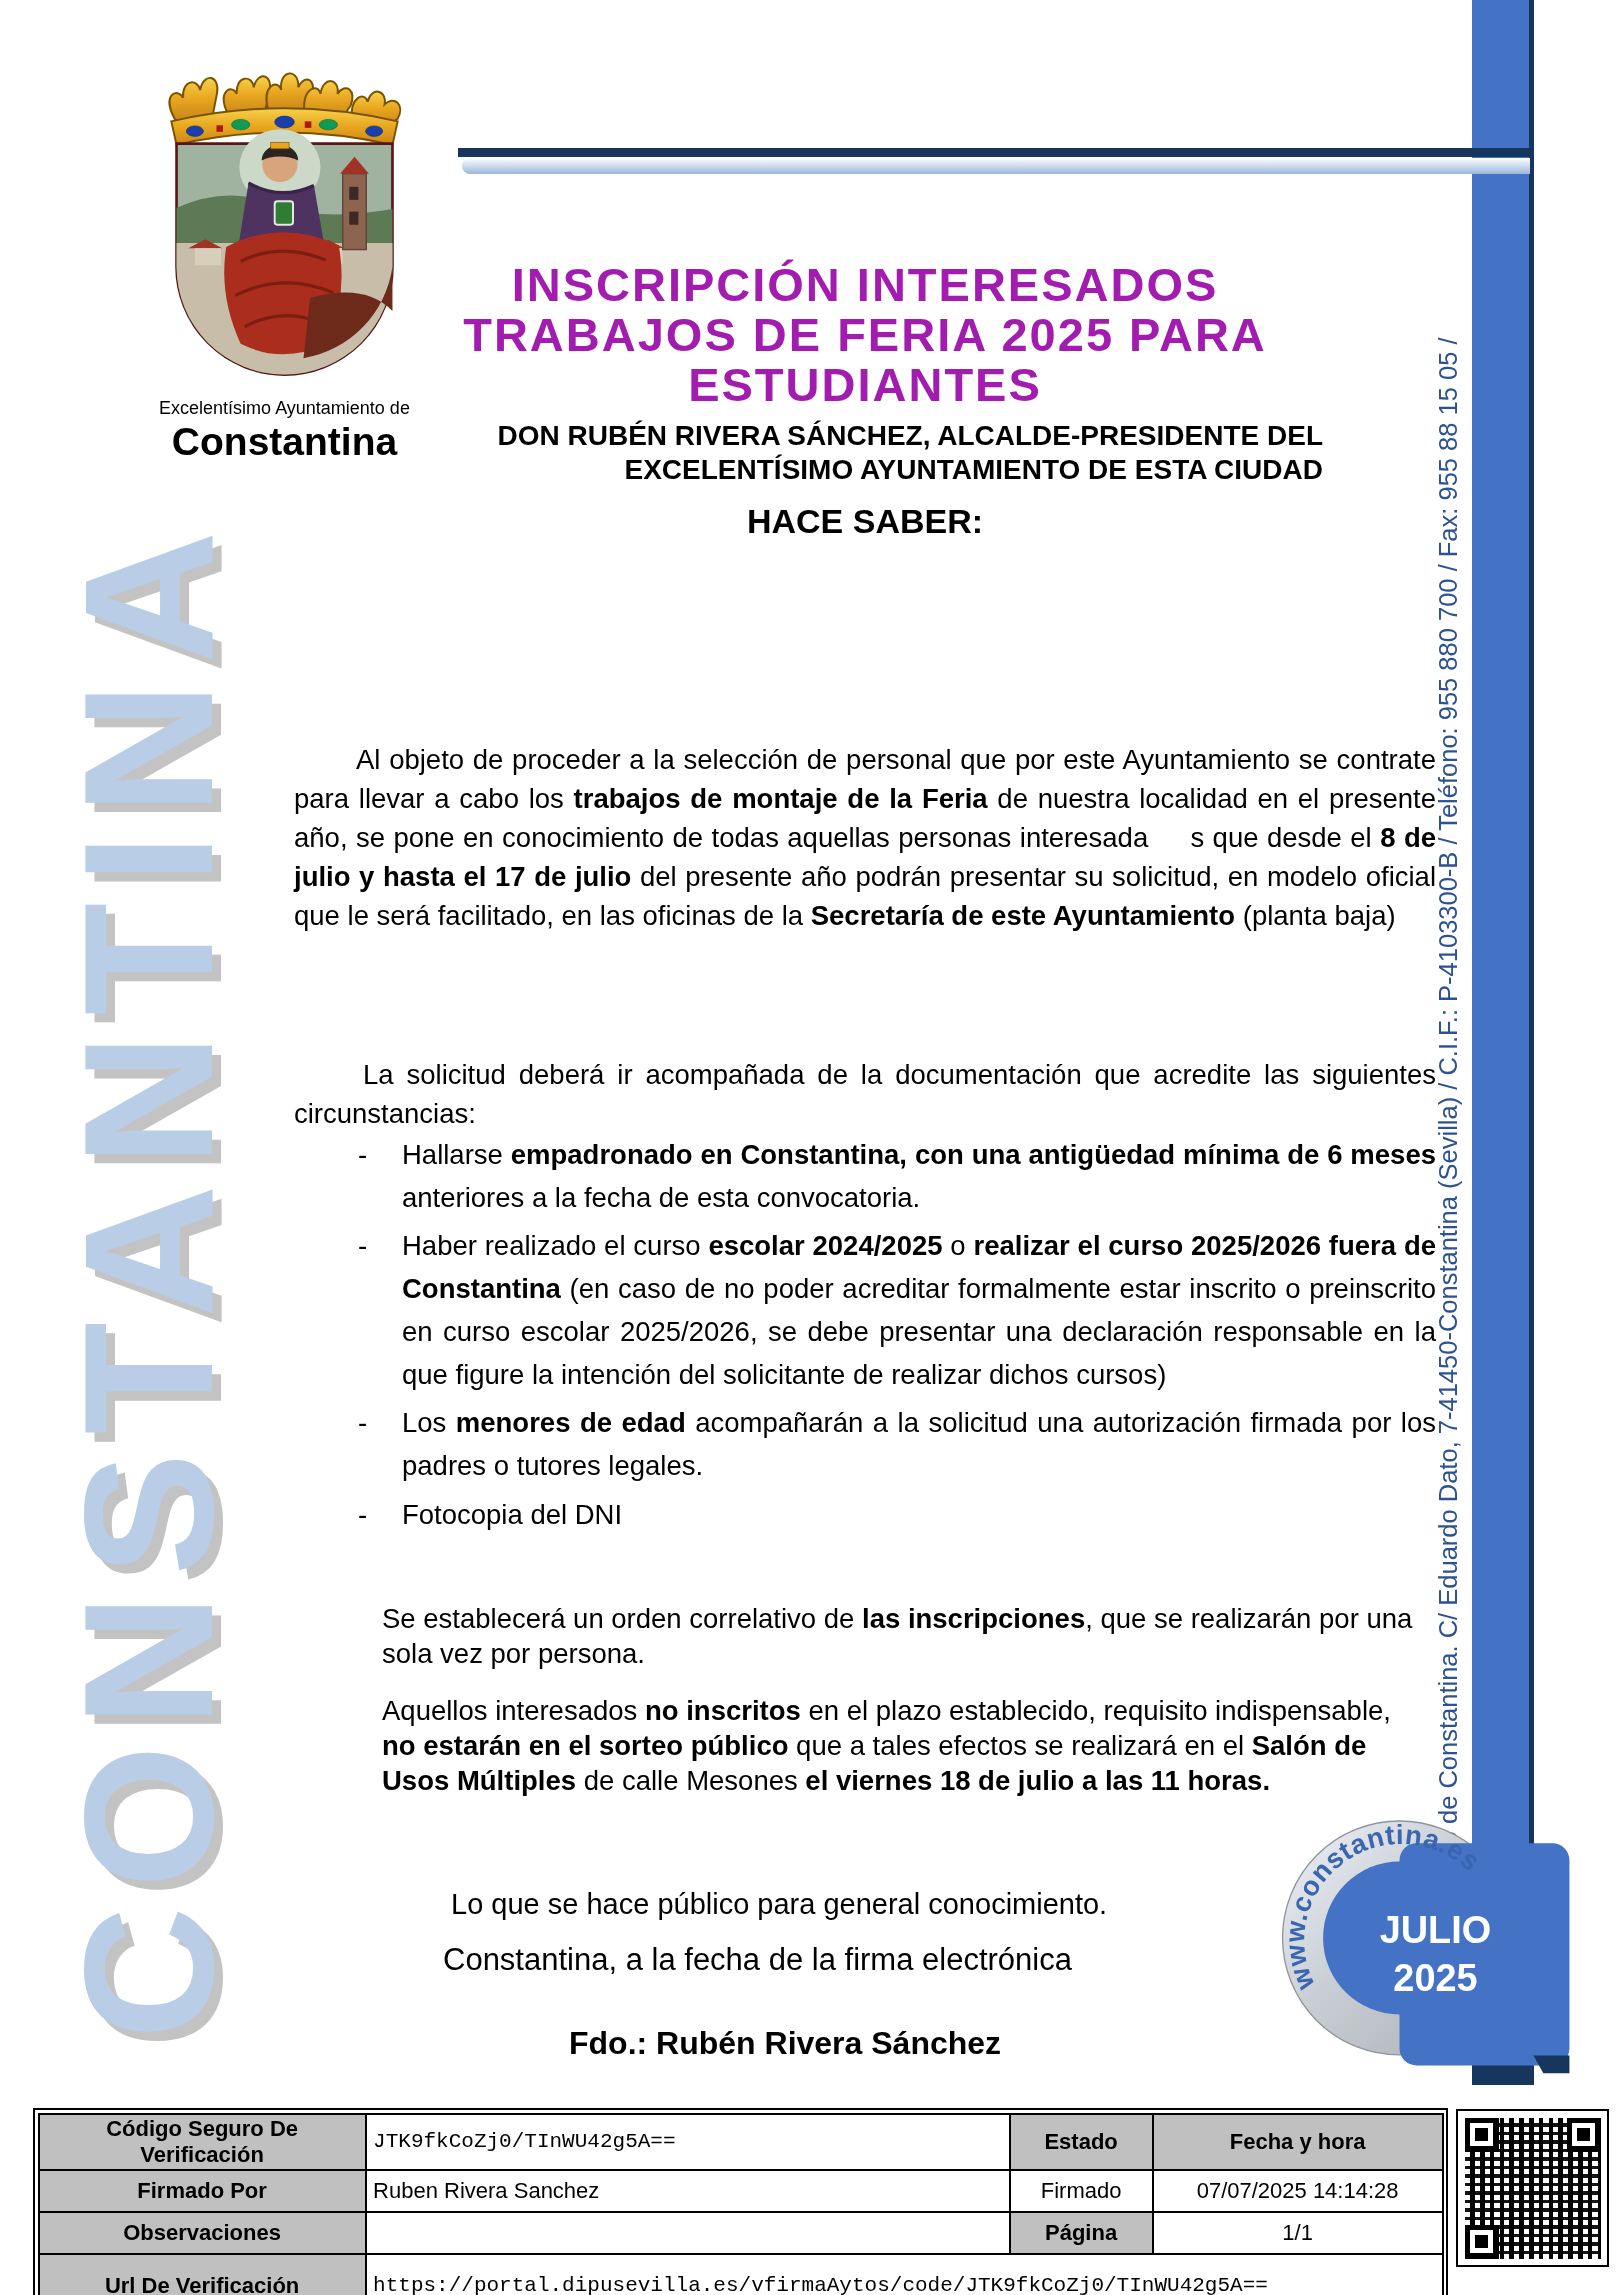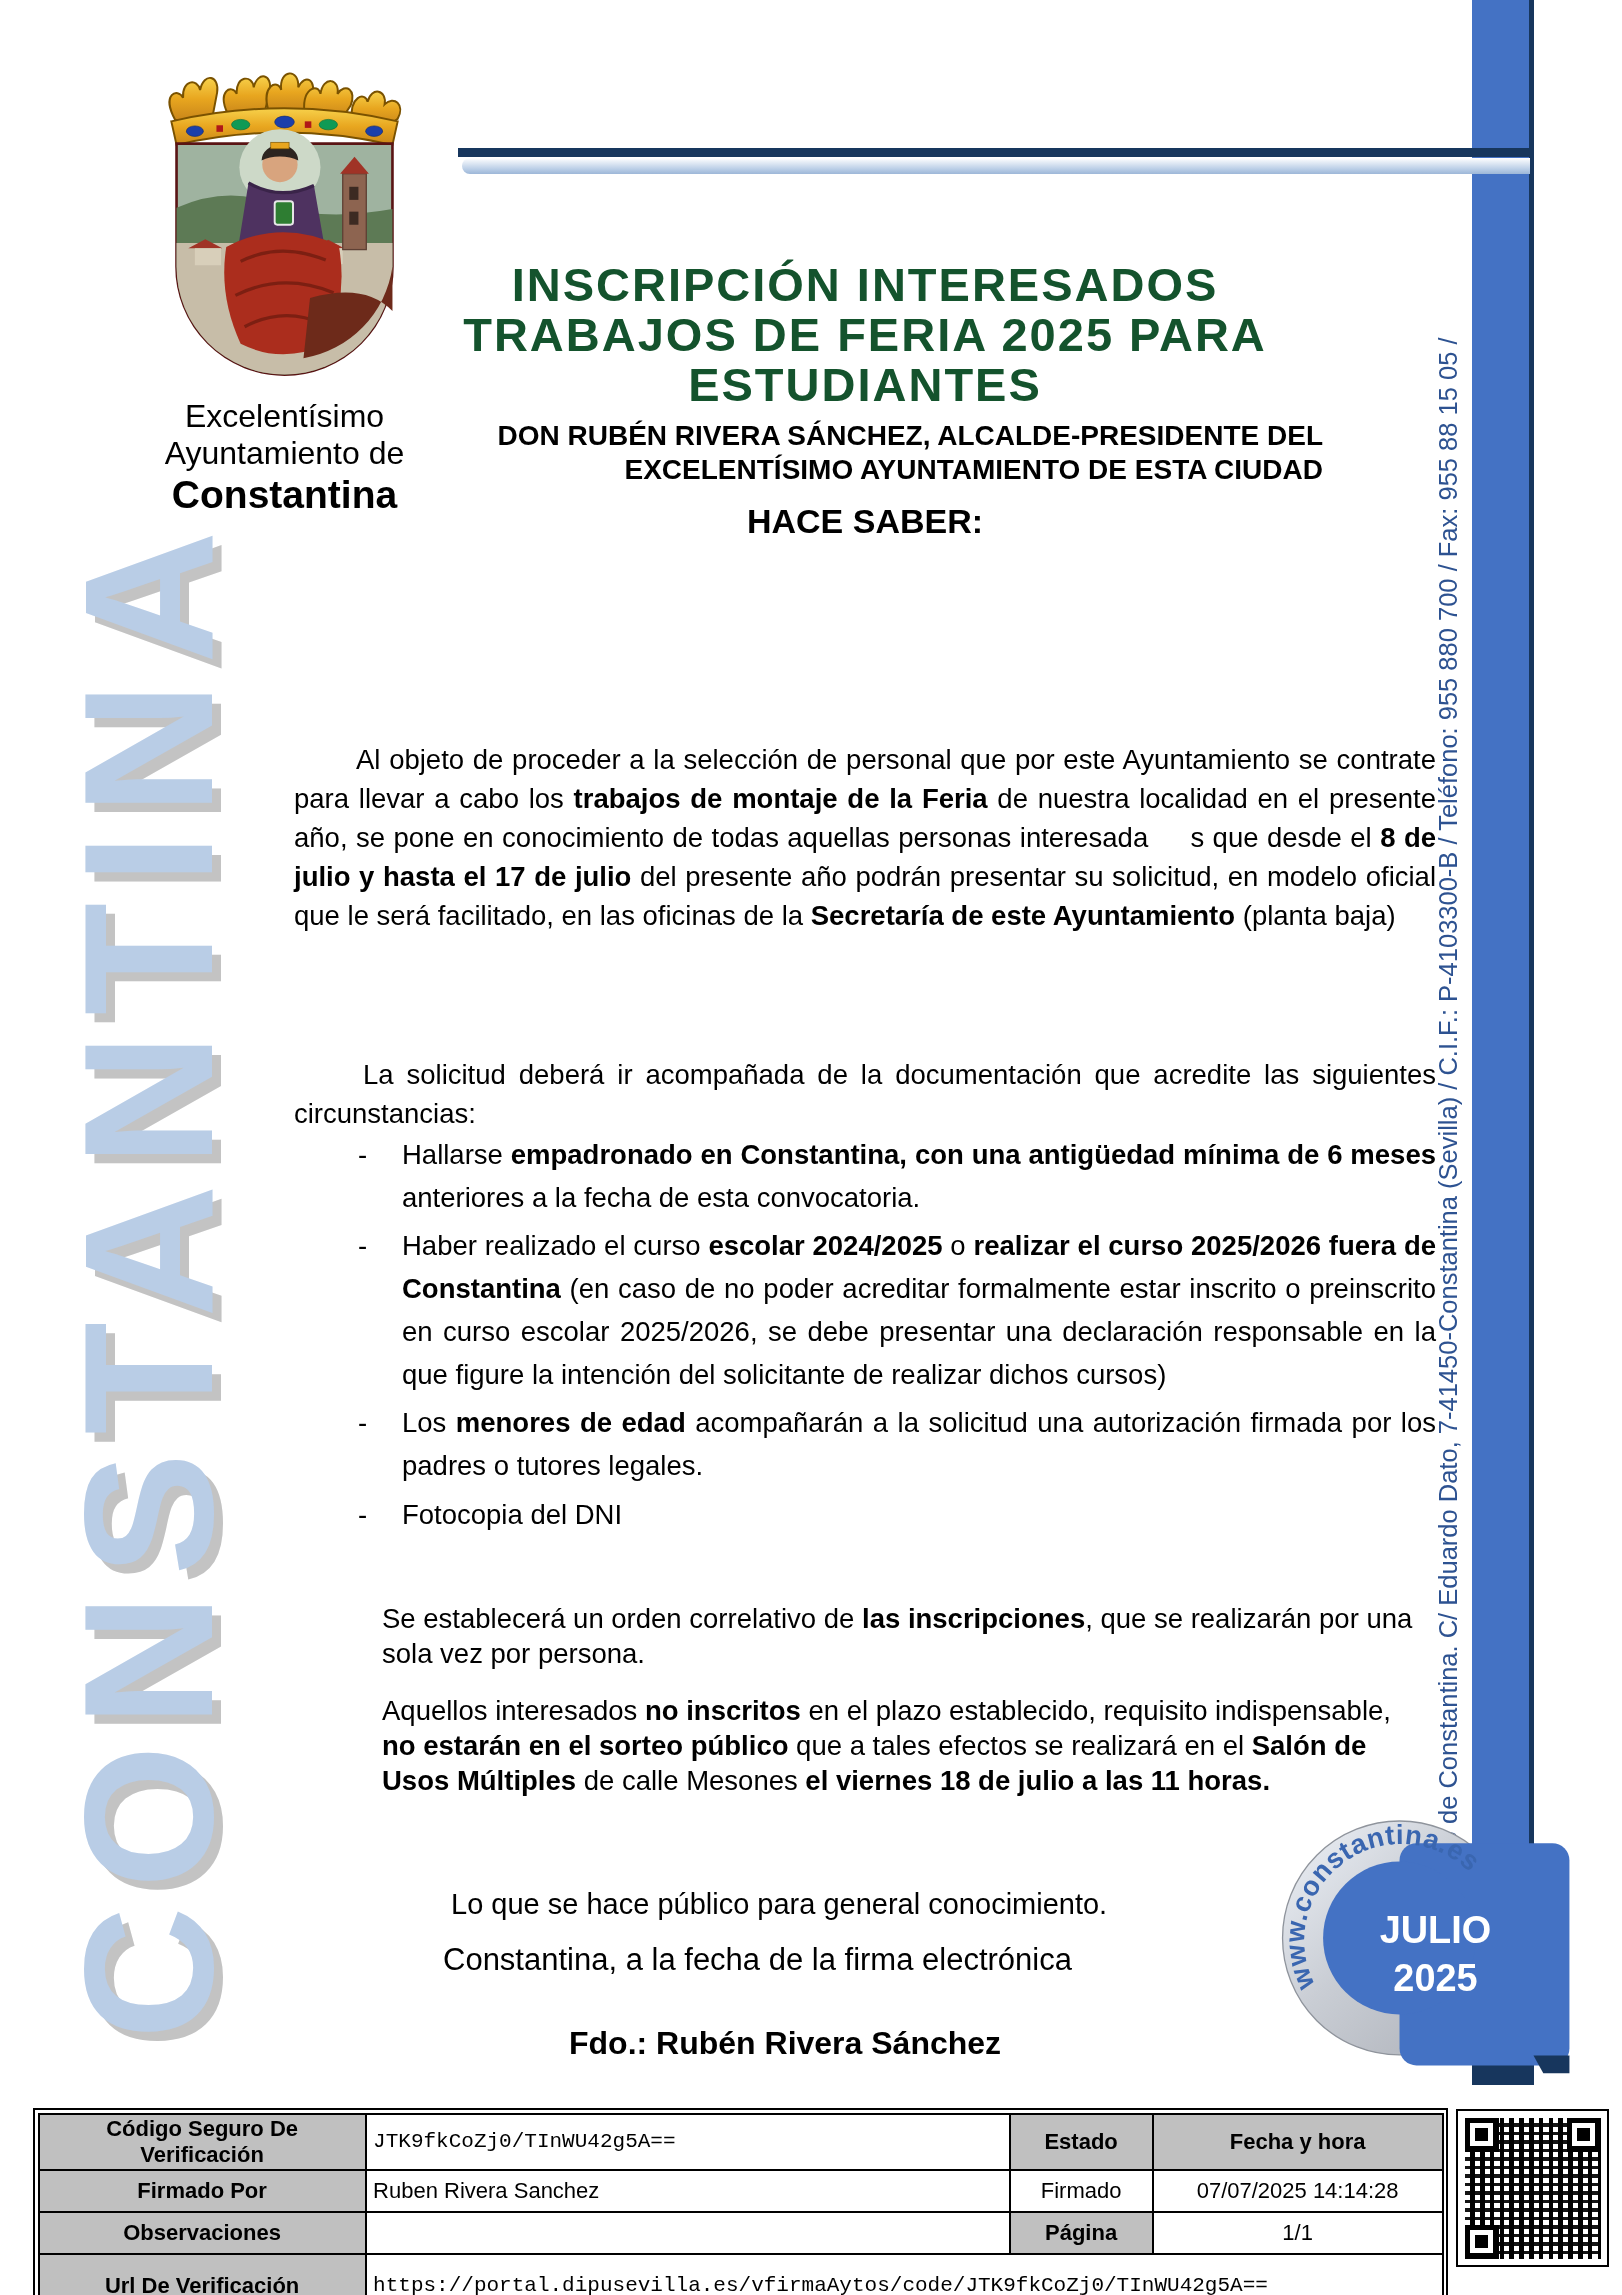--- a/index.html
+++ b/index.html
@@ -28,27 +28,27 @@
 
   
   #watermark{left:46px;top:451px;width:203px;height:1649px;z-index:0;}
   #watermark span{position:absolute;left:50%;top:50%;width:1675px;height:203px;
      transform:translate(-50%,-50%) rotate(-90deg);
      font-size:184px;font-weight:bold;letter-spacing:18.3px;line-height:203px;text-align:center;
      color:#b9cde6;text-shadow:-9.2px 9.2px 0 #c3c3c3;white-space:nowrap;}
 
   
   #crest{left:147px;top:52px;width:275px;z-index:2;text-align:center;}
-  #crest .cap1{font-size:32px;margin-top:9.2px;}
+  #crest .cap1{font-size:18px;margin-top:9.2px;}
   #crest .cap2{font-size:39px;font-weight:bold;margin-top:1.3px;}
 
   
   #content{left:294px;top:0;width:1142px;height:2295px;z-index:2;}
   #content>div{position:absolute;width:100%;box-sizing:border-box;}
-  #title{top:260px;text-align:center;color:#14532d;font-weight:bold;font-size:47px;
+  #title{top:260px;text-align:center;color:#a21caf;font-weight:bold;font-size:47px;
          line-height:50px;letter-spacing:2px;}
   #subtitle{top:419px;text-align:right;font-weight:bold;font-size:28px;line-height:34px;}
   #subtitle .inner{max-width:916px;margin:0 auto;}
   #hace-saber{top:502px;text-align:center;font-weight:bold;font-size:34px;}
   .body-just{font-size:27.5px;line-height:39px;text-align:justify;}
   #p1{top:740px;text-indent:62px;}
   #p2{top:1055px;text-indent:69px;}
   #bullets{top:1133px;}
   .bullet{position:relative;padding-left:108px;font-size:27.5px;line-height:43px;
           text-align:justify;margin-bottom:5.2px;}

